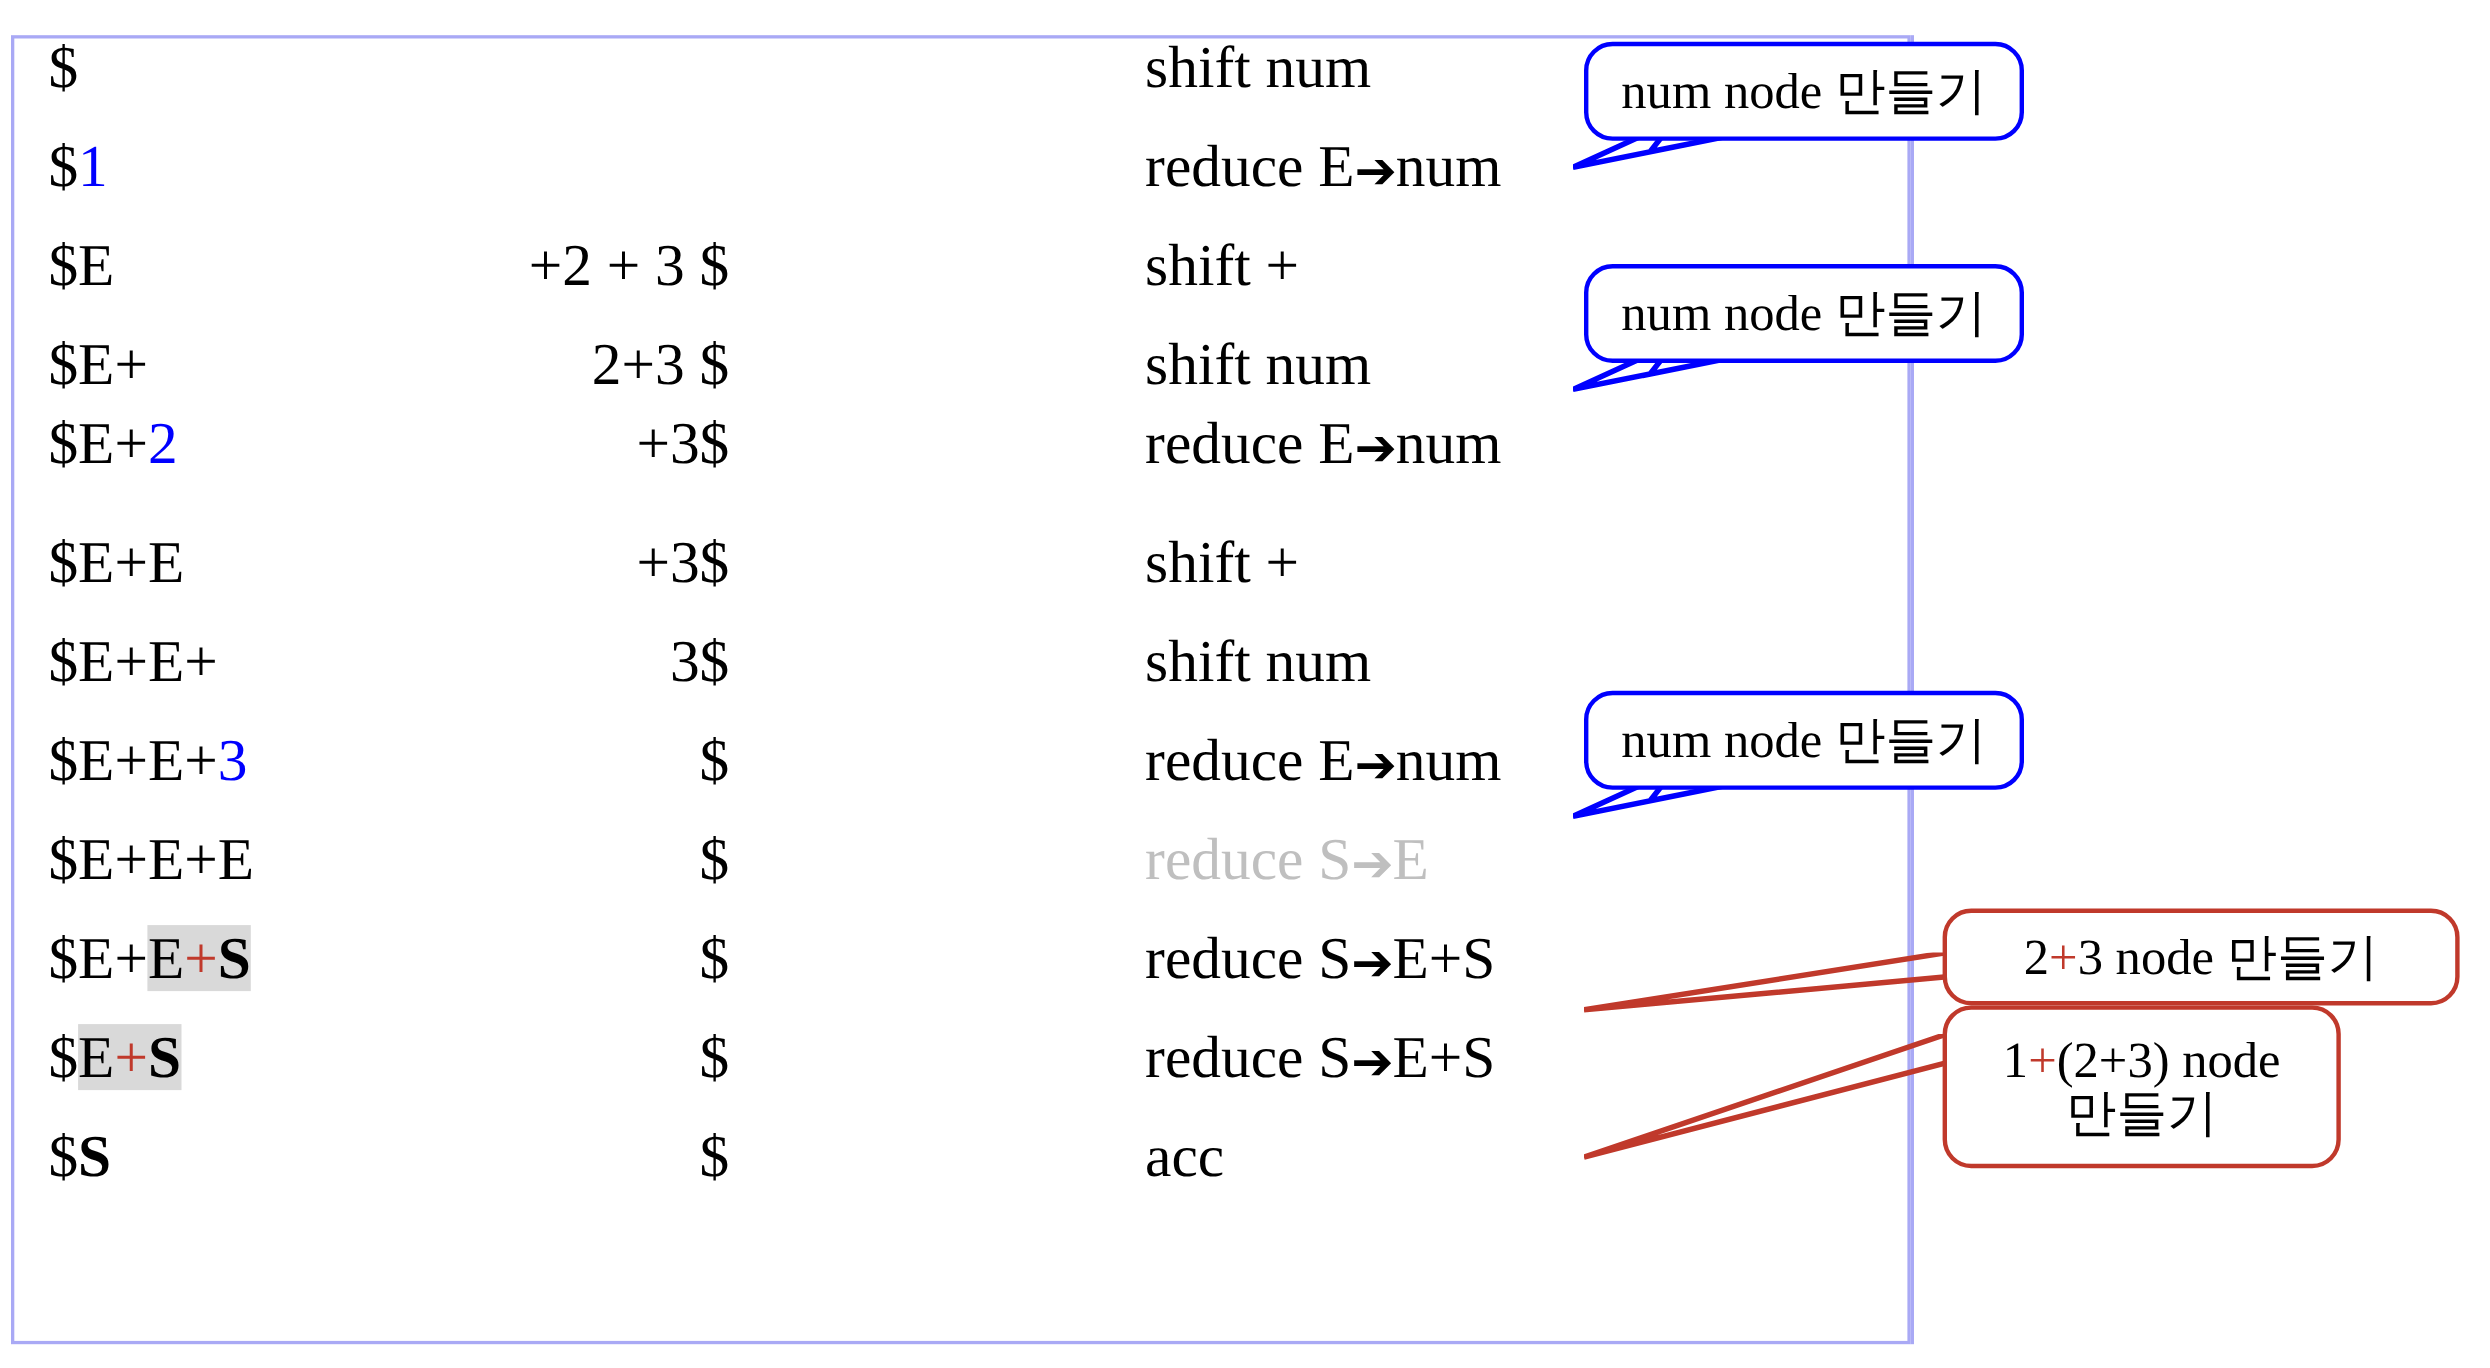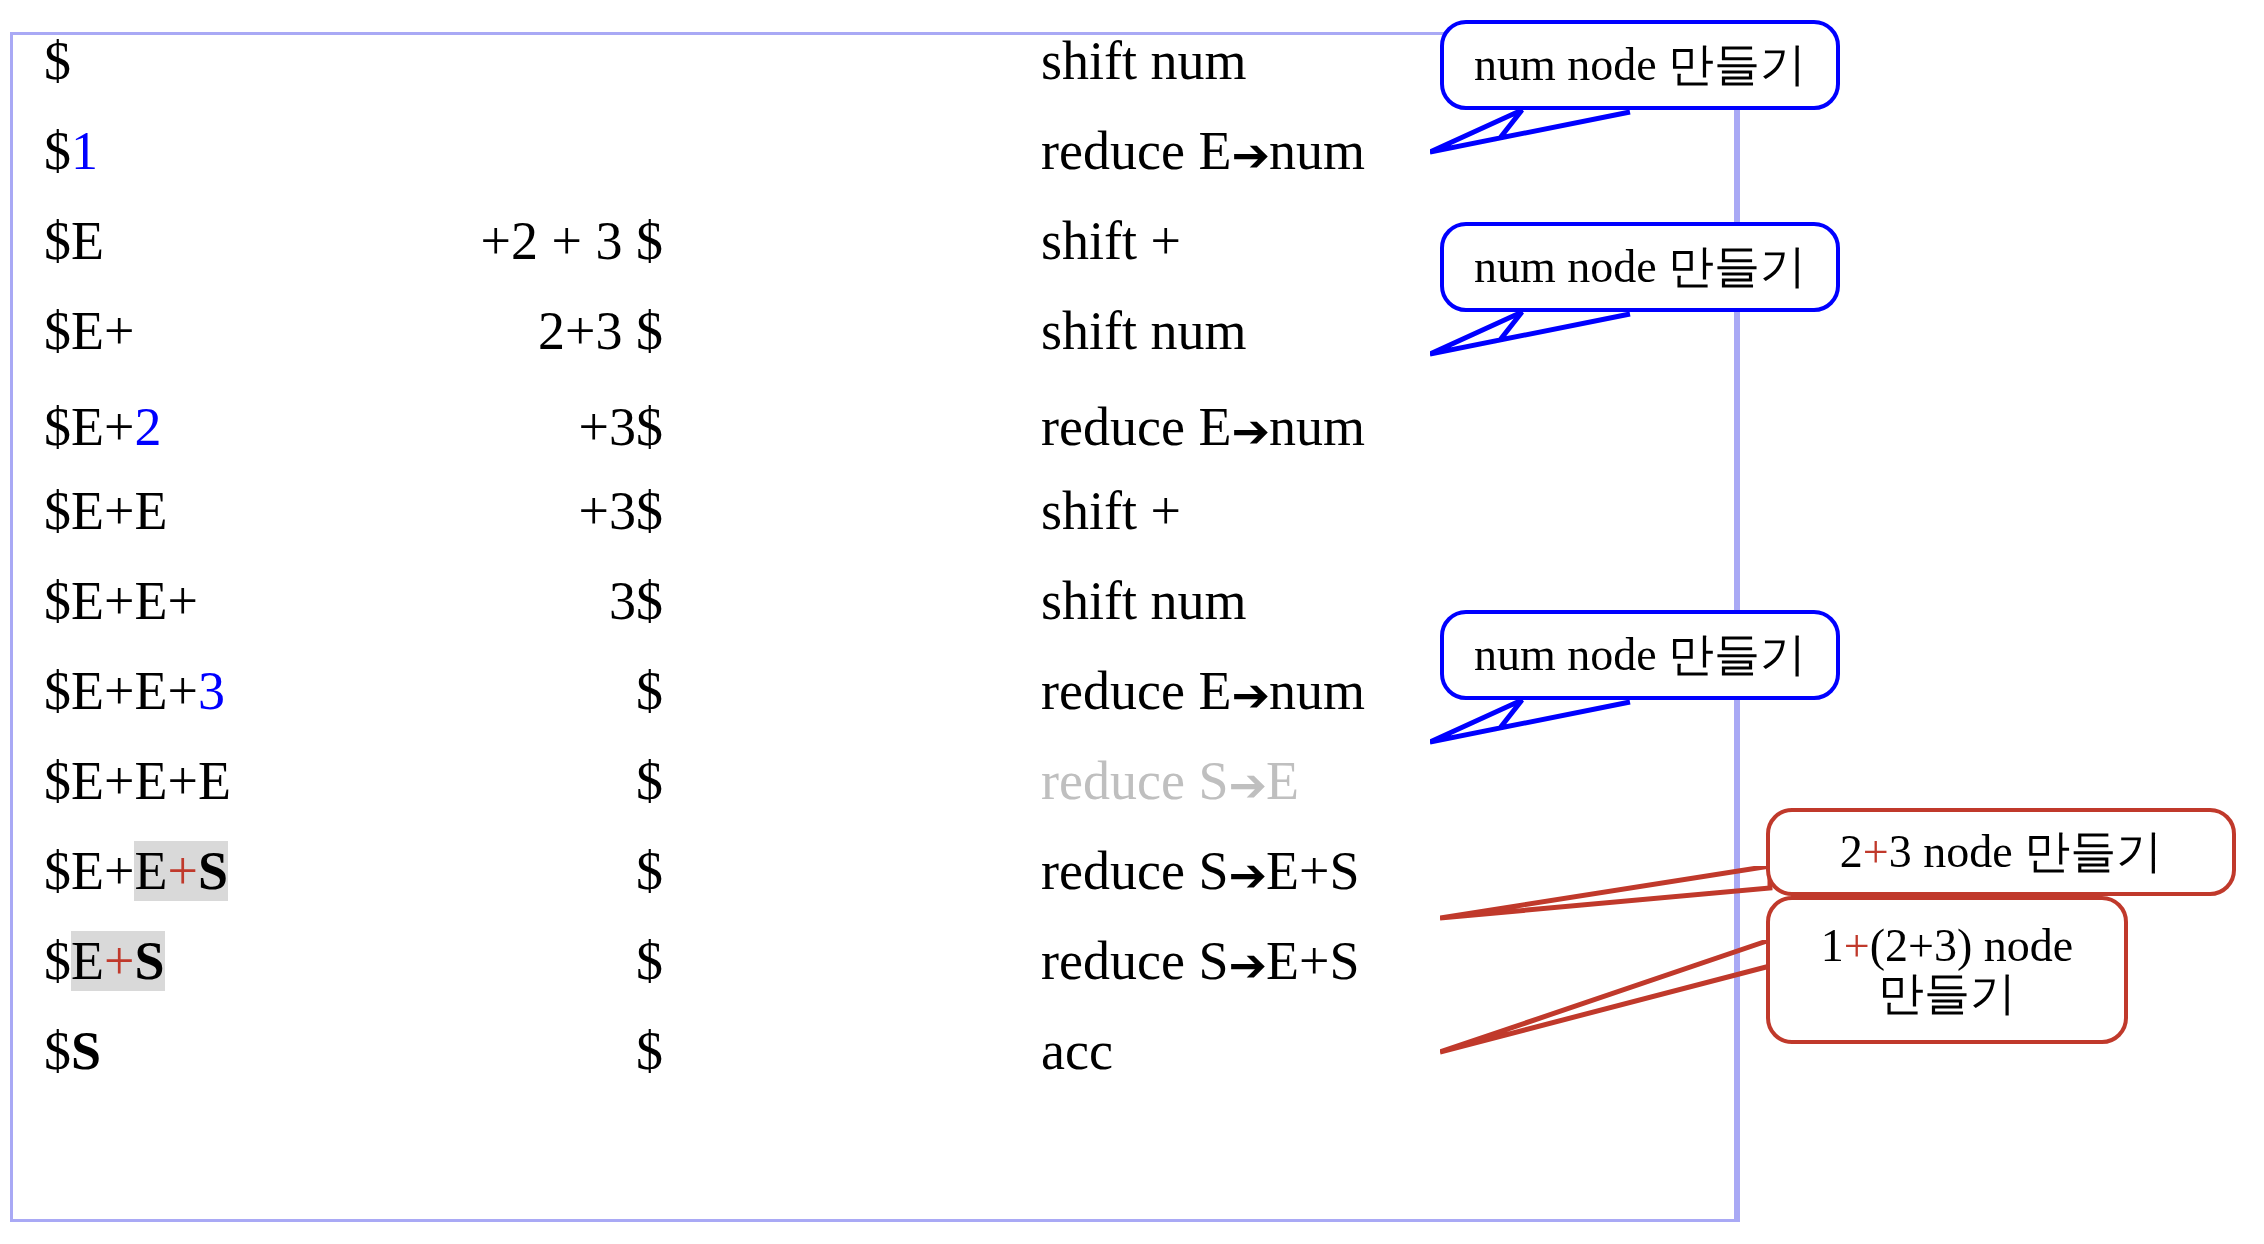--- a/index.html
+++ b/index.html
@@ -61,20 +61,21 @@
     box-sizing:border-box;
     background:#ffffff;
     display:flex;
     align-items:center;
     justify-content:center;
     text-align:center;
     font-size:46px;
     line-height:1.05;
     color:#000000;
     z-index:5;
+    margin-top:18px;
   }
   .callout.blue-co{
     border:4px solid #0000ff;
     border-radius:26px;
   }
   .callout.red-co{
     border:4px solid #c0392b;
     border-radius:26px;
   }
   .co-text{ padding:0 18px; }
@@ -105,21 +106,21 @@
     <div class="row" style="top: 198px;">
       <div class="cell c-stack"><span>$E</span></div>
       <div class="cell c-input">+2 + 3 $</div>
       <div class="cell c-action"><span>shift </span><span>+</span></div>
     </div>
     <div class="row" style="top: 288px;">
       <div class="cell c-stack"><span>$E+</span></div>
       <div class="cell c-input">2+3 $</div>
       <div class="cell c-action"><span>shift </span><span>num</span></div>
     </div>
-    <div class="row" style="top: 384px;">
+    <div class="row" style="top: 360px;">
       <div class="cell c-stack"><span>$E+</span><span class="blue">2</span></div>
       <div class="cell c-input">+3$</div>
       <div class="cell c-action"><span>reduce </span><span>E</span><span class="arrow">➔</span><span>num</span></div>
     </div>
     <div class="row" style="top: 468px;">
       <div class="cell c-stack"><span>$E+E</span></div>
       <div class="cell c-input">+3$</div>
       <div class="cell c-action"><span>shift </span><span>+</span></div>
     </div>
     <div class="row" style="top: 558px;">

